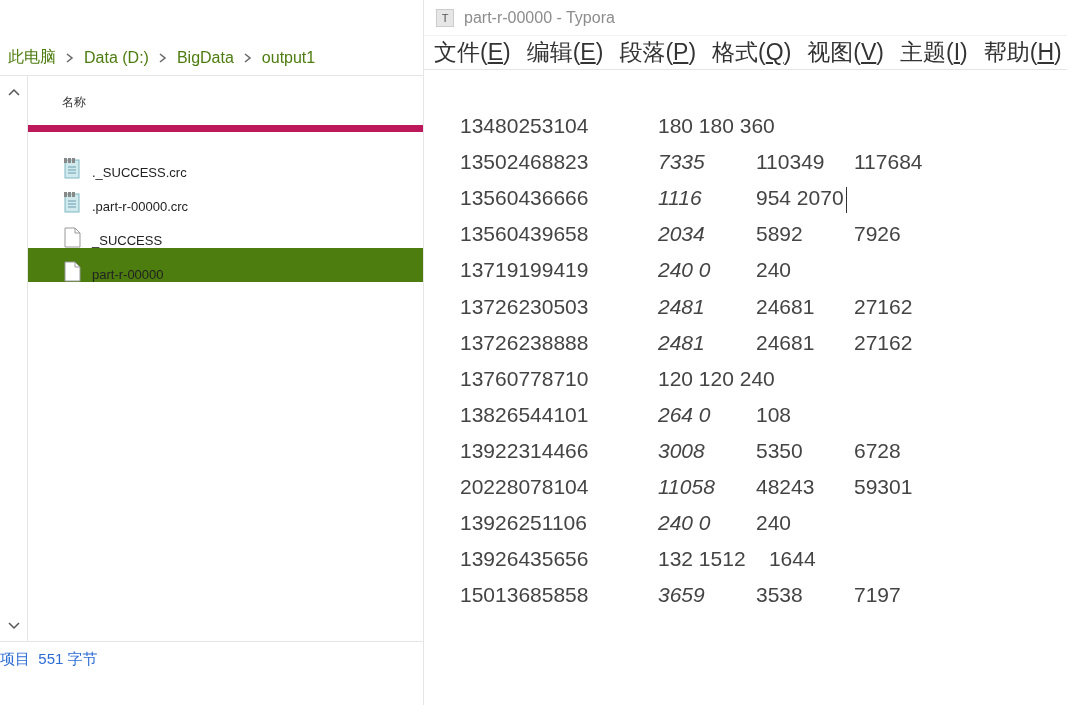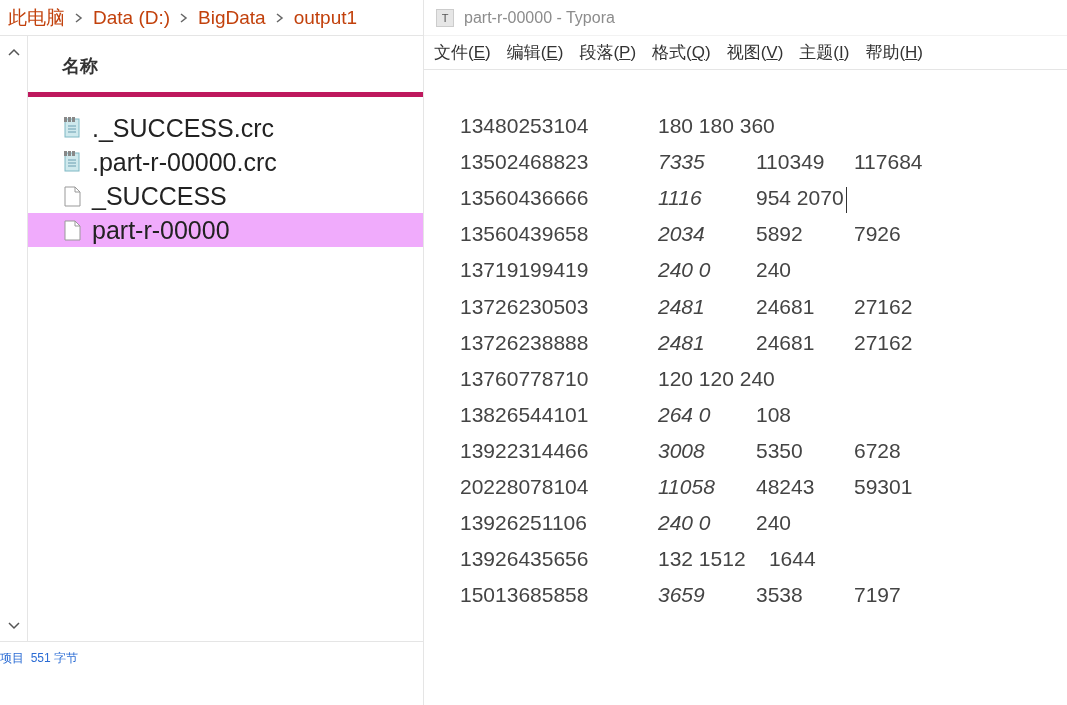--- a/index.html
+++ b/index.html
@@ -1,40 +1,40 @@
 <!DOCTYPE html>
 <html><head>
   <meta charset="utf-8">
   <style>
     * { margin: 0; padding: 0; box-sizing: border-box; font-family: "Microsoft YaHei", "Segoe UI", sans-serif; }
     html, body { height: 100%; width: 100%; background: #fff; overflow: hidden; }
     .root { width: 1067px; height: 705px; display: flex; }
     
     .explorer { width: 424px; height: 100%; border-right: 1px solid #e5e5e5; display: flex; flex-direction: column; background: #fff; }
-    .breadcrumb { height: 36px; display: flex; align-items: center; padding: 0 8px 0 4px; font-size: 19px; color: #c2410c; border-bottom: 1px solid #e5e5e5; white-space: nowrap; }
+    .breadcrumb { height: 36px; display: flex; align-items: center; padding: 0 8px 0 4px; font-size: 16px; color: #4d7c0f; border-bottom: 1px solid #e5e5e5; white-space: nowrap; margin-top: 40px; }
     .crumb { padding: 2px 4px; }
     .crumb-sep { margin: 0 6px; font-size: 11px; color: #666; }
     .crumb-sep svg { display: block; }
     .explorer-body { flex: 1; display: flex; position: relative; }
     .explorer-leftgutter { width: 28px; border-right: 1px solid #e5e5e5; display: flex; flex-direction: column; justify-content: space-between; align-items: center; padding: 8px 0; }
     .chevron { color: #666; font-size: 13px; }
     .file-panel { flex: 1; display: flex; flex-direction: column; }
-    .column-header { padding: 18px 12px 14px 34px; font-size: 18px; color: #333; border-bottom: 5px solid #be185d; font-weight: bold; }
+    .column-header { padding: 18px 12px 14px 34px; font-size: 12px; color: #333; border-bottom: 7px solid #be185d; }
     .file-list { flex: 1; padding-top: 14px; }
-    .file-item { display: flex; align-items: center; height: 34px; padding-left: 34px; font-size: 25px; color: #222; cursor: default; }
-    .file-item.selected { background: #f0abfc; }
+    .file-item { display: flex; align-items: flex-end; height: 34px; padding-left: 34px; font-size: 13px; color: #222; cursor: default; }
+    .file-item.selected { background: #4d7c0f; }
     .file-icon { width: 20px; height: 22px; margin-right: 10px; display: inline-flex; align-items: center; justify-content: center; }
-    .status-bar { border-top: 1px solid #e5e5e5; padding: 8px 6px 8px 0; font-size: 12px; color: #222; background: #fff; height: 64px; display: flex; flex-direction: column; }
+    .status-bar { border-top: 1px solid #e5e5e5; padding: 8px 6px 8px 0; font-size: 15px; color: #222; background: #fff; height: 64px; display: flex; flex-direction: column; }
     .status-line1 { color: #2b6cd4; margin-bottom: 6px; }
     .status-line2 { color: #444; letter-spacing: 2px; }
     
     .typora { flex: 1; display: flex; flex-direction: column; }
     .typora-title { height: 36px; display: flex; align-items: center; padding-left: 12px; font-size: 16px; color: #8c8c8c; border-bottom: 1px solid #f2f2f2; }
     .typora-title-icon { width: 18px; height: 18px; background: #e6e6e6; border: 1px solid #ccc; margin-right: 10px; display: flex; align-items: center; justify-content: center; font-size: 11px; color: #555; }
-    .typora-menu { height: 34px; display: flex; align-items: center; padding-left: 10px; border-bottom: 1px solid #e5e5e5; gap: 16px; font-size: 17px; color: #333; }
+    .typora-menu { height: 34px; display: flex; align-items: center; padding-left: 10px; border-bottom: 1px solid #e5e5e5; gap: 16px; font-size: 23px; color: #333; }
     .menu-item { cursor: default; }
     .menu-item u { text-decoration: underline; }
     .typora-content { flex: 1; padding: 38px 0 0 36px; overflow: hidden; position: relative; }
     .data-row { display: flex; font-size: 21px; color: #444; line-height: 1.72; font-family: "Microsoft YaHei", sans-serif; white-space: pre; }
     .col1 { width: 198px; }
     .col2 { width: 98px; font-style: italic; }
     .col3 { width: 98px; }
     .cursor { display: inline-block; width: 1px; height: 26px; background: #333; vertical-align: middle; margin-left: 2px; }
   </style>
 </head>

